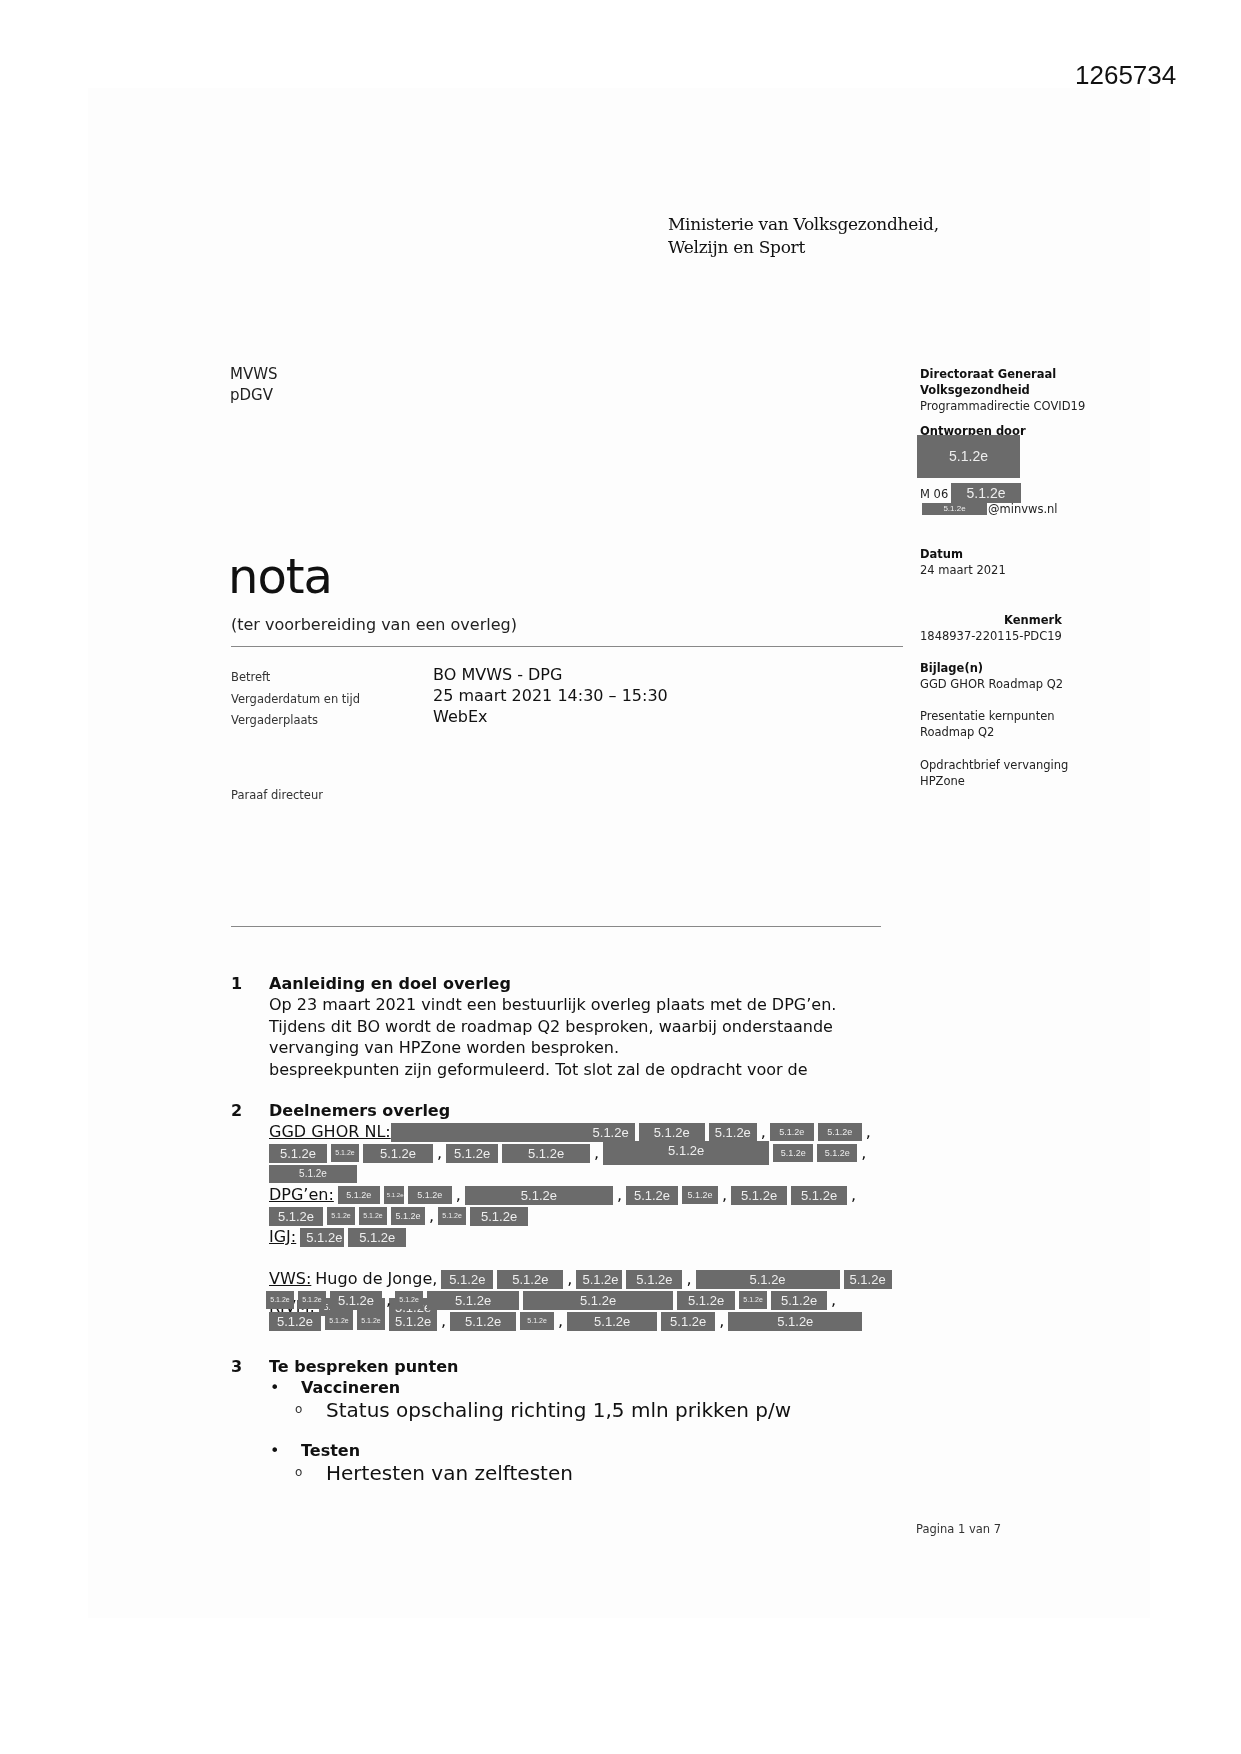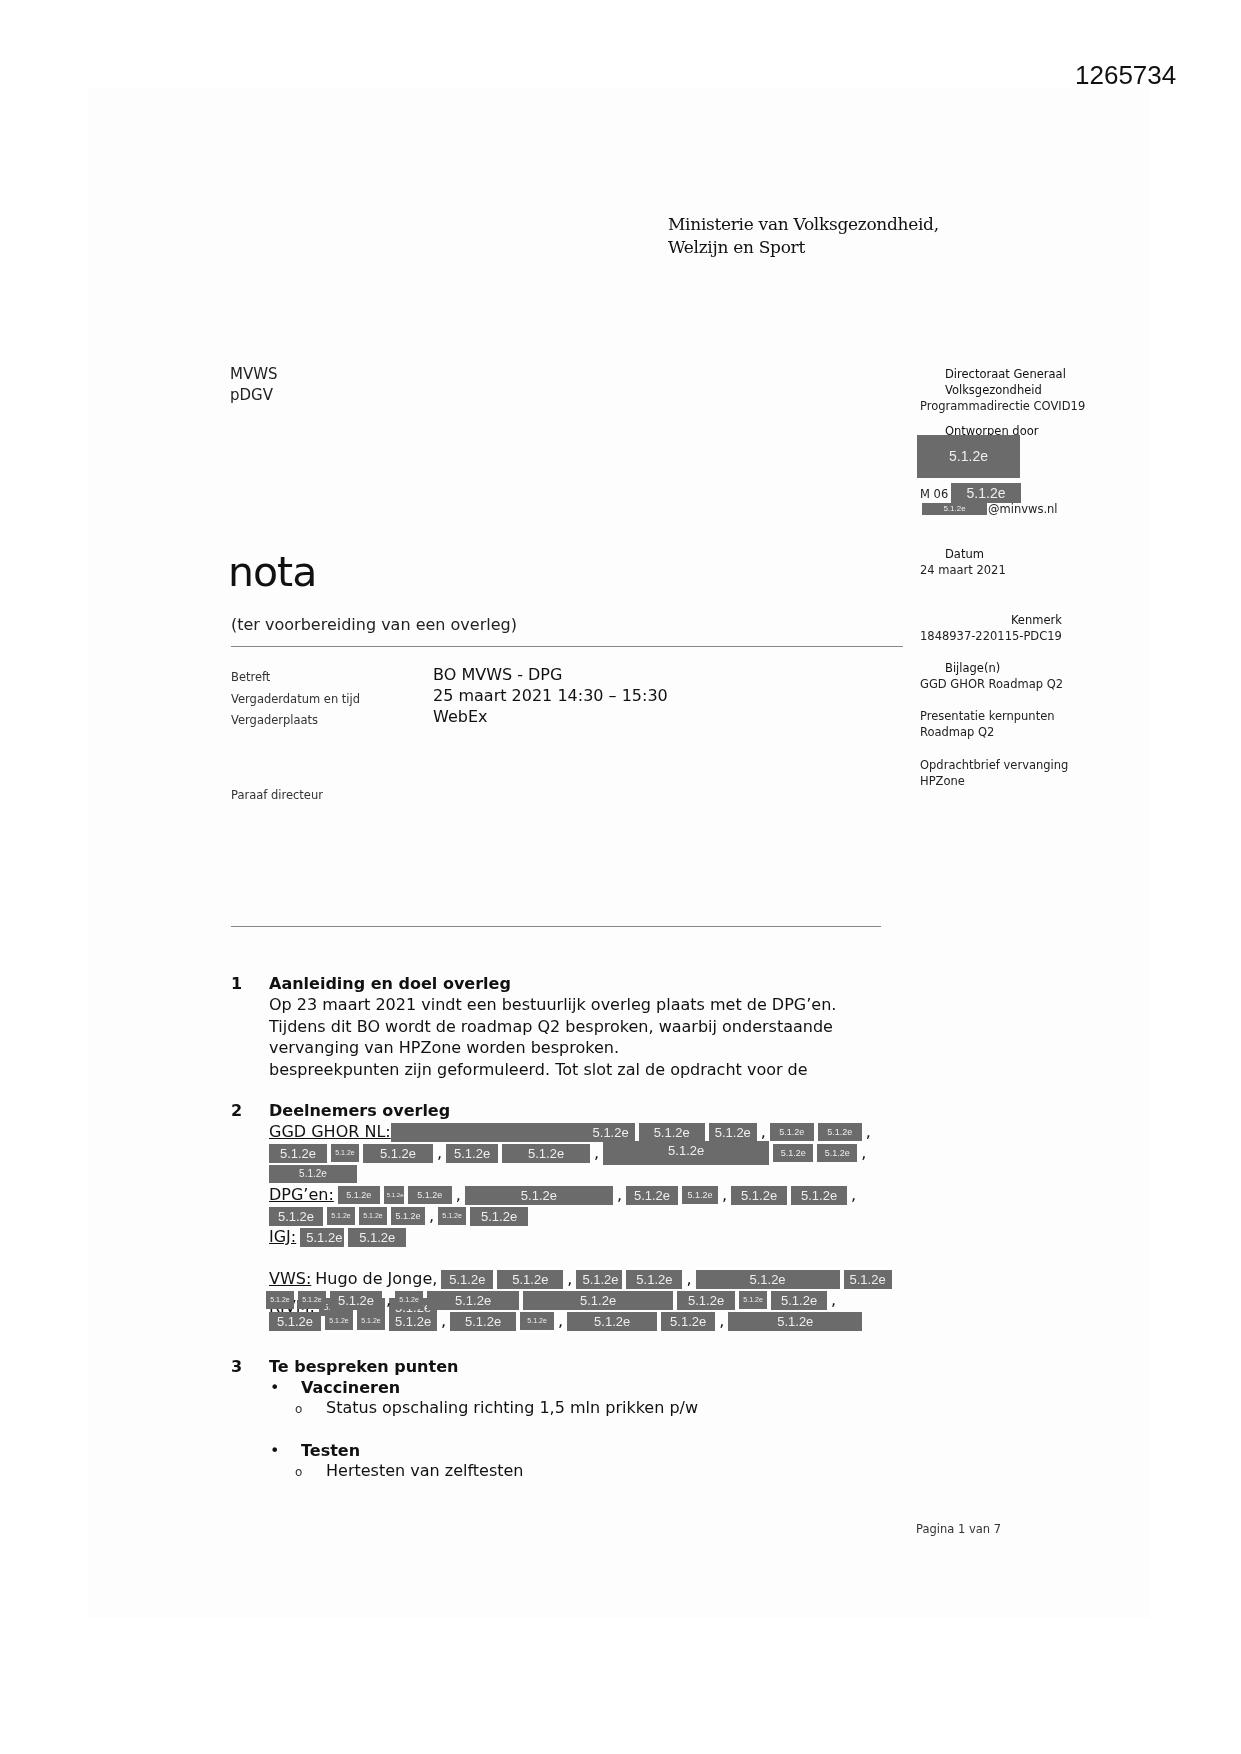--- a/index.html
+++ b/index.html
@@ -3,36 +3,36 @@
 <meta charset="utf-8">
 <style>
   html, body { margin:0; padding:0; background:#ffffff; }
   body { width:1241px; height:1754px; position:relative; overflow:hidden; font-family:"DejaVu Sans", sans-serif; color:#111; }
   .page-bg { position:absolute; left:88px; top:88px; width:1062px; height:1530px; background:#fdfdfd; }
   .abs { position:absolute; white-space:nowrap; }
   .docnum { left:1075px; top:60px; font-family:"Liberation Sans", sans-serif; font-size:26px; color:#111; }
   .ministry { left:668px; top:213px; font-family:"DejaVu Serif", serif; font-size:17px; line-height:23px; color:#111; letter-spacing:-0.3px; }
   .addressee { left:230px; top:364px; font-size:15px; line-height:21px; color:#222; }
   .side { left:920px; font-size:11.5px; line-height:16px; color:#222; }
-  .side b { font-weight:normal; color:#111;margin-left:25px; }
+  .side b { font-weight:bold; color:#111; }
   .redact { background:#6b6b6b; color:#eeeeee; font-family:"Liberation Sans", sans-serif; display:inline-block; text-align:center; box-sizing:border-box; }
-  .title { left:228px; top:548px; font-size:41px; font-weight:normal; color:#111; letter-spacing:-1px; }
+  .title { left:228px; top:548px; font-size:48px; font-weight:normal; color:#111; letter-spacing:-1px; }
   .subtitle { left:231px; top:615px; font-size:16px; color:#222; }
   .rule { position:absolute; left:231px; height:1px; background:#888; }
   .meta-label { left:231px; font-size:11.5px; color:#333; }
   .meta-value { left:433px; font-size:16px; color:#111; }
   .sec-num { left:231px; font-size:16px; font-weight:bold; }
   .sec-title { left:269px; font-size:16px; font-weight:bold; }
   .para { left:269px; font-size:16px; line-height:21.5px; color:#111; }
   .line { left:269px; font-size:16px; color:#111; height:20px; line-height:20px; display:flex; align-items:center; gap:4px; }
   .line u { text-decoration:underline; }
   .bullet { left:270px; font-size:16px; }
   .bullet-label { left:301px; font-size:16px; font-weight:bold; }
   .sub-bullet { left:295px; font-size:12px; color:#333; }
-  .sub-label { left:326px; font-size:16px; color:#111; }
+  .sub-label { left:326px; font-size:20px; color:#111; }
   .footer { left:916px; top:1522px; font-size:11.5px; color:#333; }
   .r-s { font-size:9px; height:18px; line-height:18px; padding:0 3px; }
   .r-m { font-size:13px; height:19px; line-height:19px; padding:0 6px; }
 </style>
 </head>
 <body>
 
 <div class="page-bg"></div>
 
 <div class="abs docnum">1265734</div>

